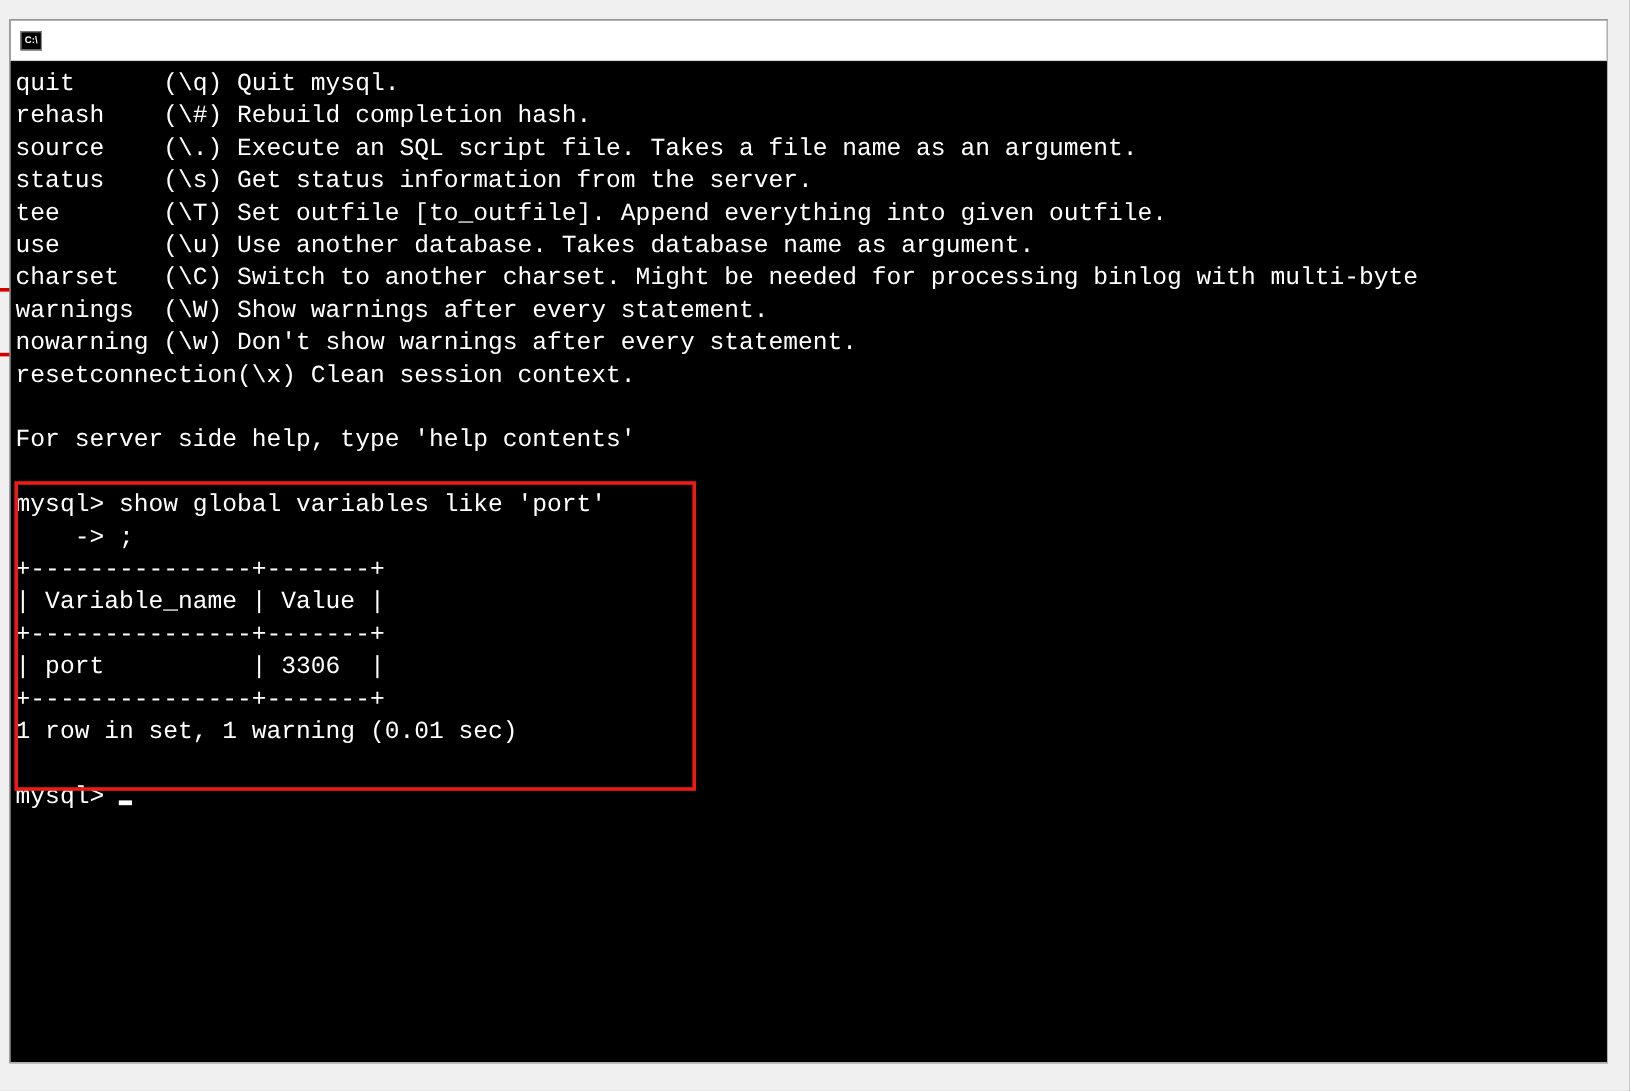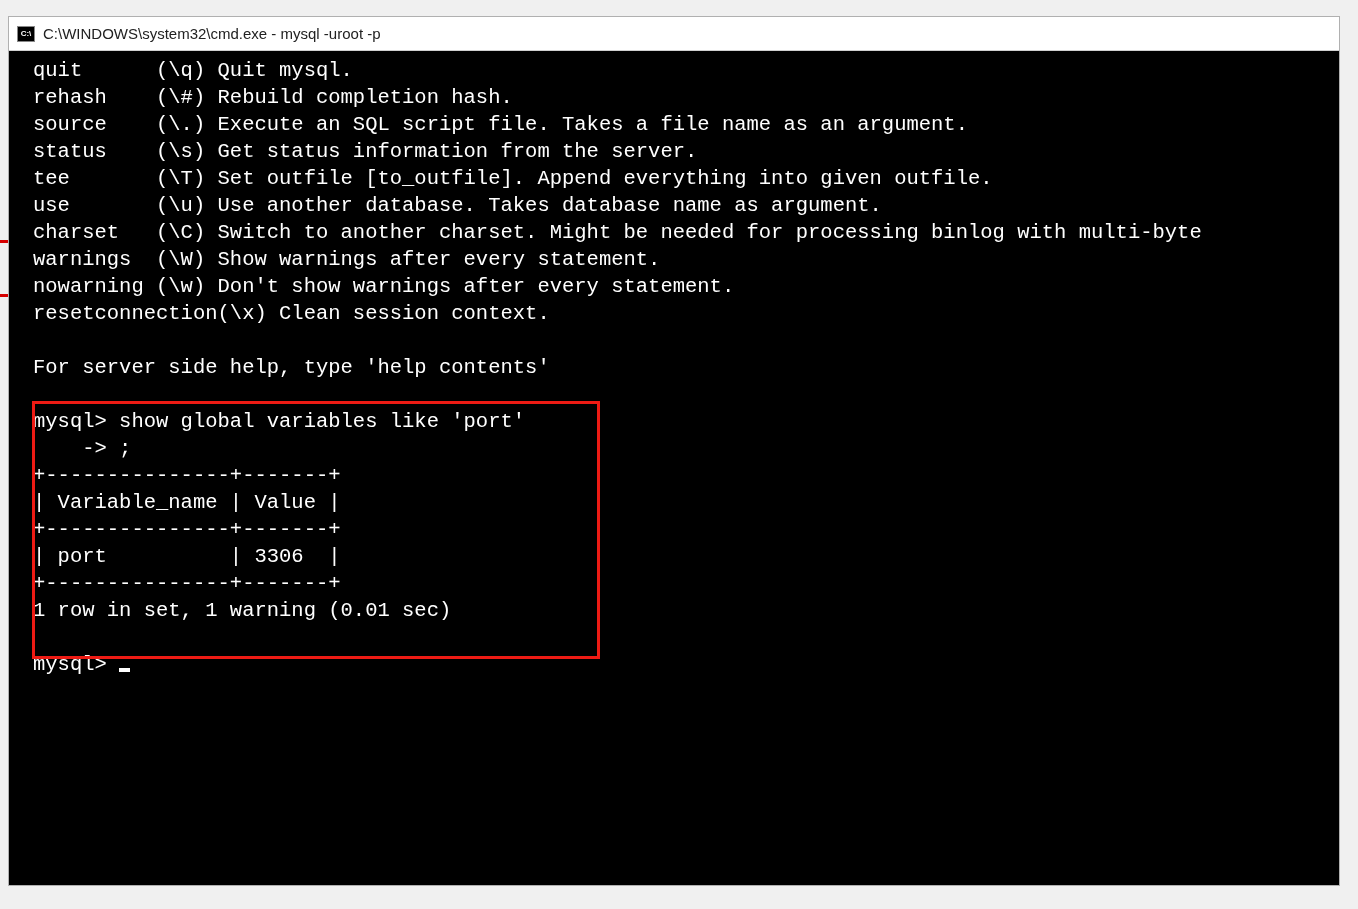--- a/index.html
+++ b/index.html
@@ -48,21 +48,20 @@
     position: relative;
     flex: 1;
     background: #000;
     color: #ffffff;
     font-family: NSimSun, SimSun, Consolas, "Courier New", monospace;
     font-size: 20.5px;
     line-height: 27px;
     white-space: pre;
     padding: 6px 4px 4px 4px;
     overflow: hidden;
-    margin-left: 20px;
   }
   .highlight-box {
     position: absolute;
     border: 3px solid #ee1b14;
     left: 3px;
     top: 350px;
     width: 568px;
     height: 258px;
     pointer-events: none;
   }
@@ -84,21 +83,20 @@
 </style>
 </head>
 <body>
 
 <div class="left-stub s1"></div>
 <div class="left-stub s2"></div>
 
 <div class="window">
   <div class="titlebar">
     <span class="app-icon">C:\</span>
-    <span class="titlebar-text">C:\WINDOWS\system32\cmd.exe - mysql  -uroot -p</span>
   </div>
   <div class="terminal"><span>quit      (\q) Quit mysql.</span>
 <span>rehash    (\#) Rebuild completion hash.</span>
 <span>source    (\.) Execute an SQL script file. Takes a file name as an argument.</span>
 <span>status    (\s) Get status information from the server.</span>
 <span>tee       (\T) Set outfile [to_outfile]. Append everything into given outfile.</span>
 <span>use       (\u) Use another database. Takes database name as argument.</span>
 <span>charset   (\C) Switch to another charset. Might be needed for processing binlog with multi-byte</span>
 <span>warnings  (\W) Show warnings after every statement.</span>
 <span>nowarning (\w) Don't show warnings after every statement.</span>

